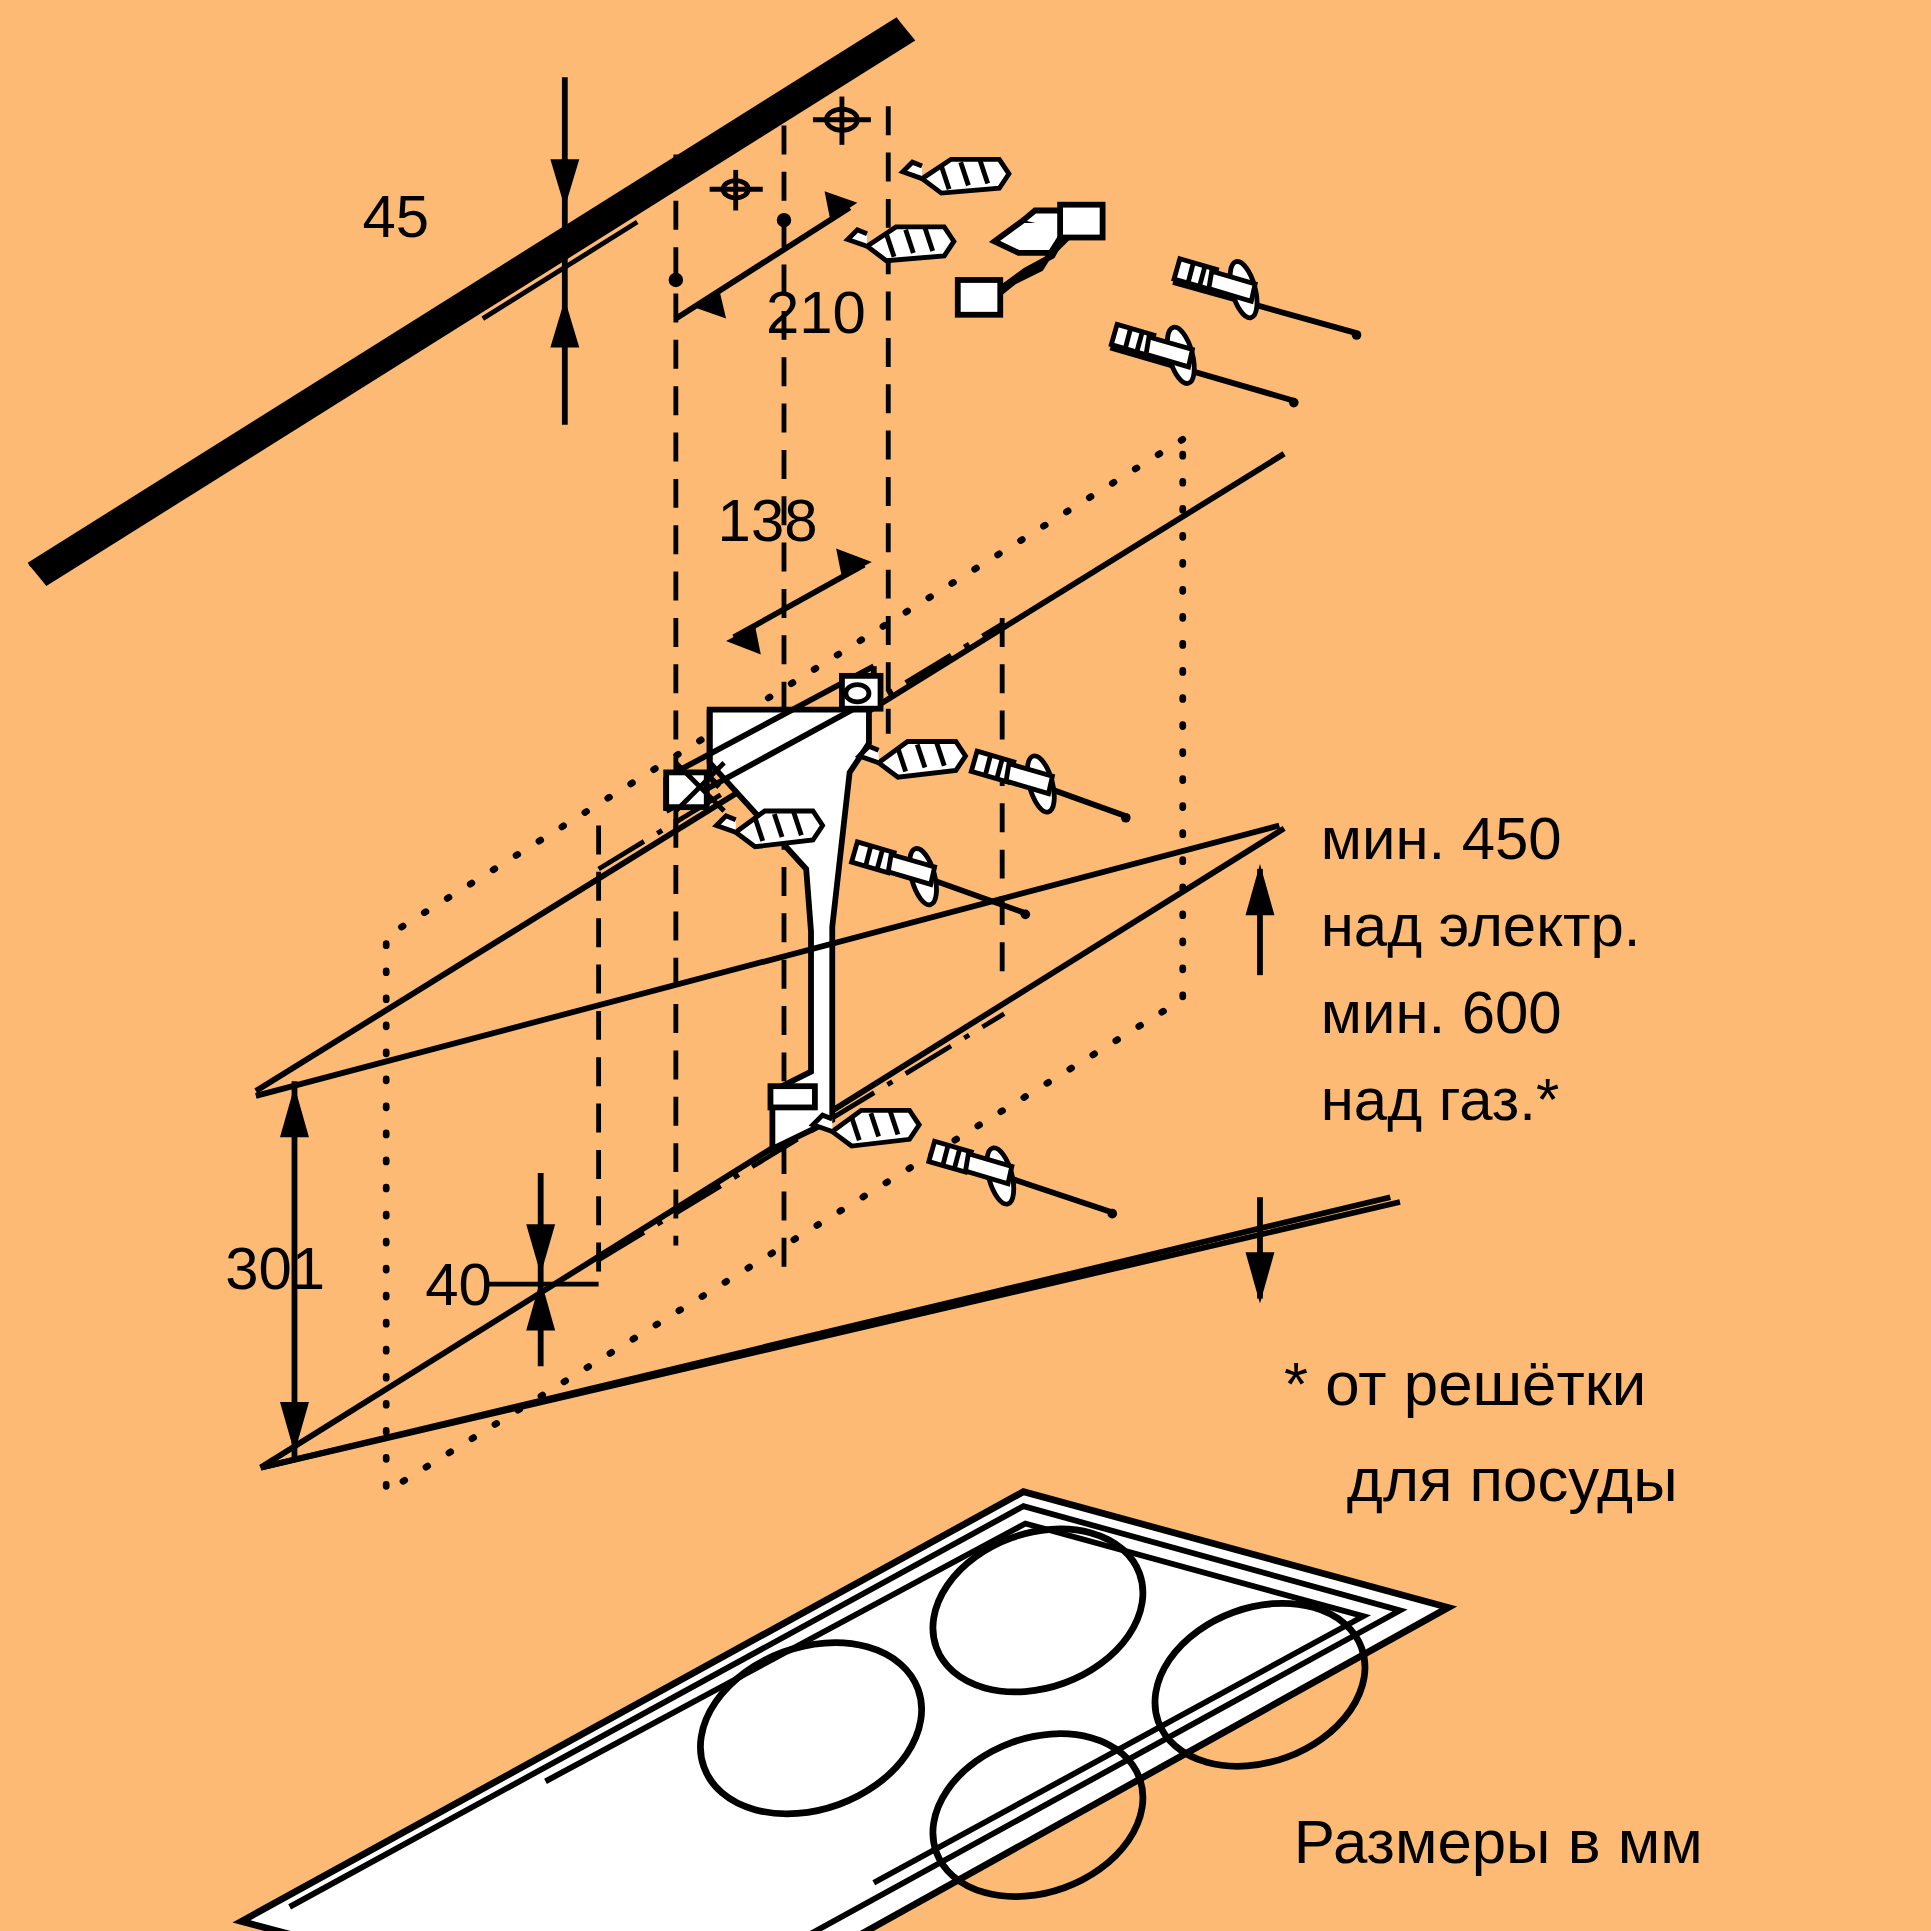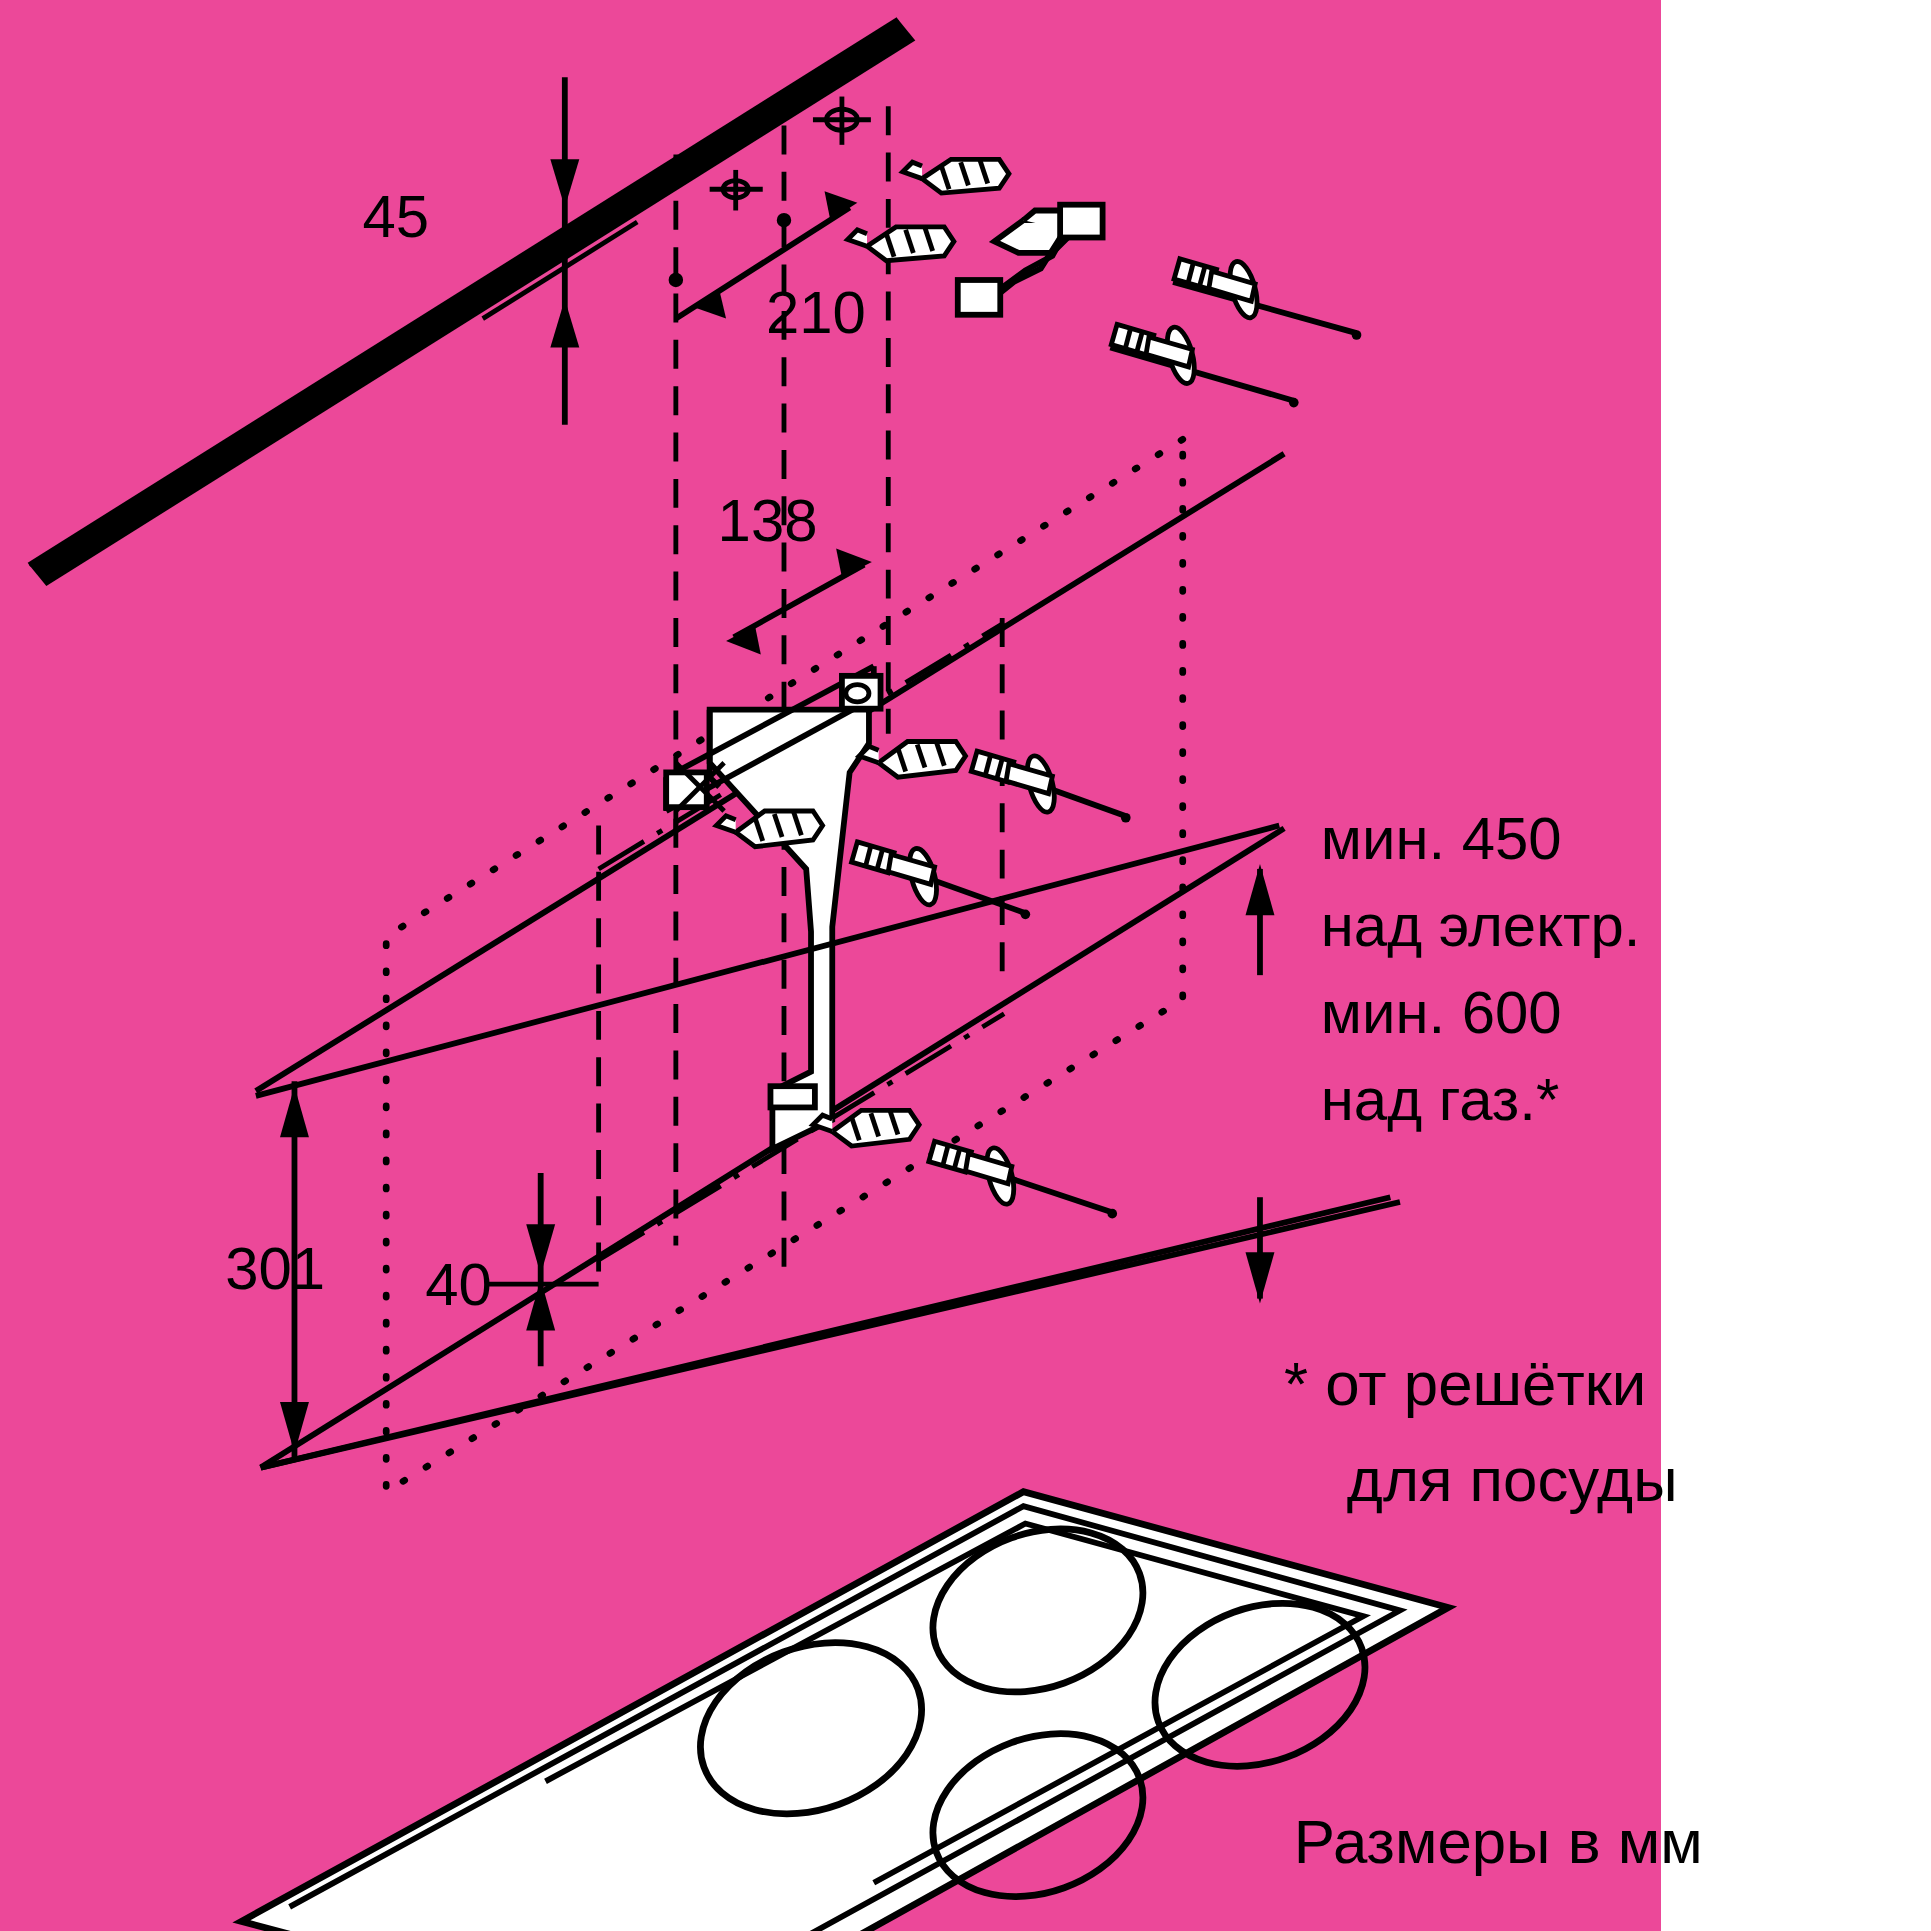--- a/index.html
+++ b/index.html
@@ -8,23 +8,23 @@
     background: #ffffff;
   }
   body {
     width: 1931px;
     height: 1931px;
     font-family: "Liberation Sans", sans-serif;
     overflow: hidden;
   }
   #stage {
     position: relative;
-    width: 1661px;
+    width: 1931px;
     height: 1931px;
-    background: #ec4899;
+    background: #fdba74;
   }
   svg.diagram {
     position: absolute;
     left: 0;
     top: 0;
     width: 1931px;
     height: 1931px;
   }
   .dim-text {
     font-family: "Liberation Sans", sans-serif;

